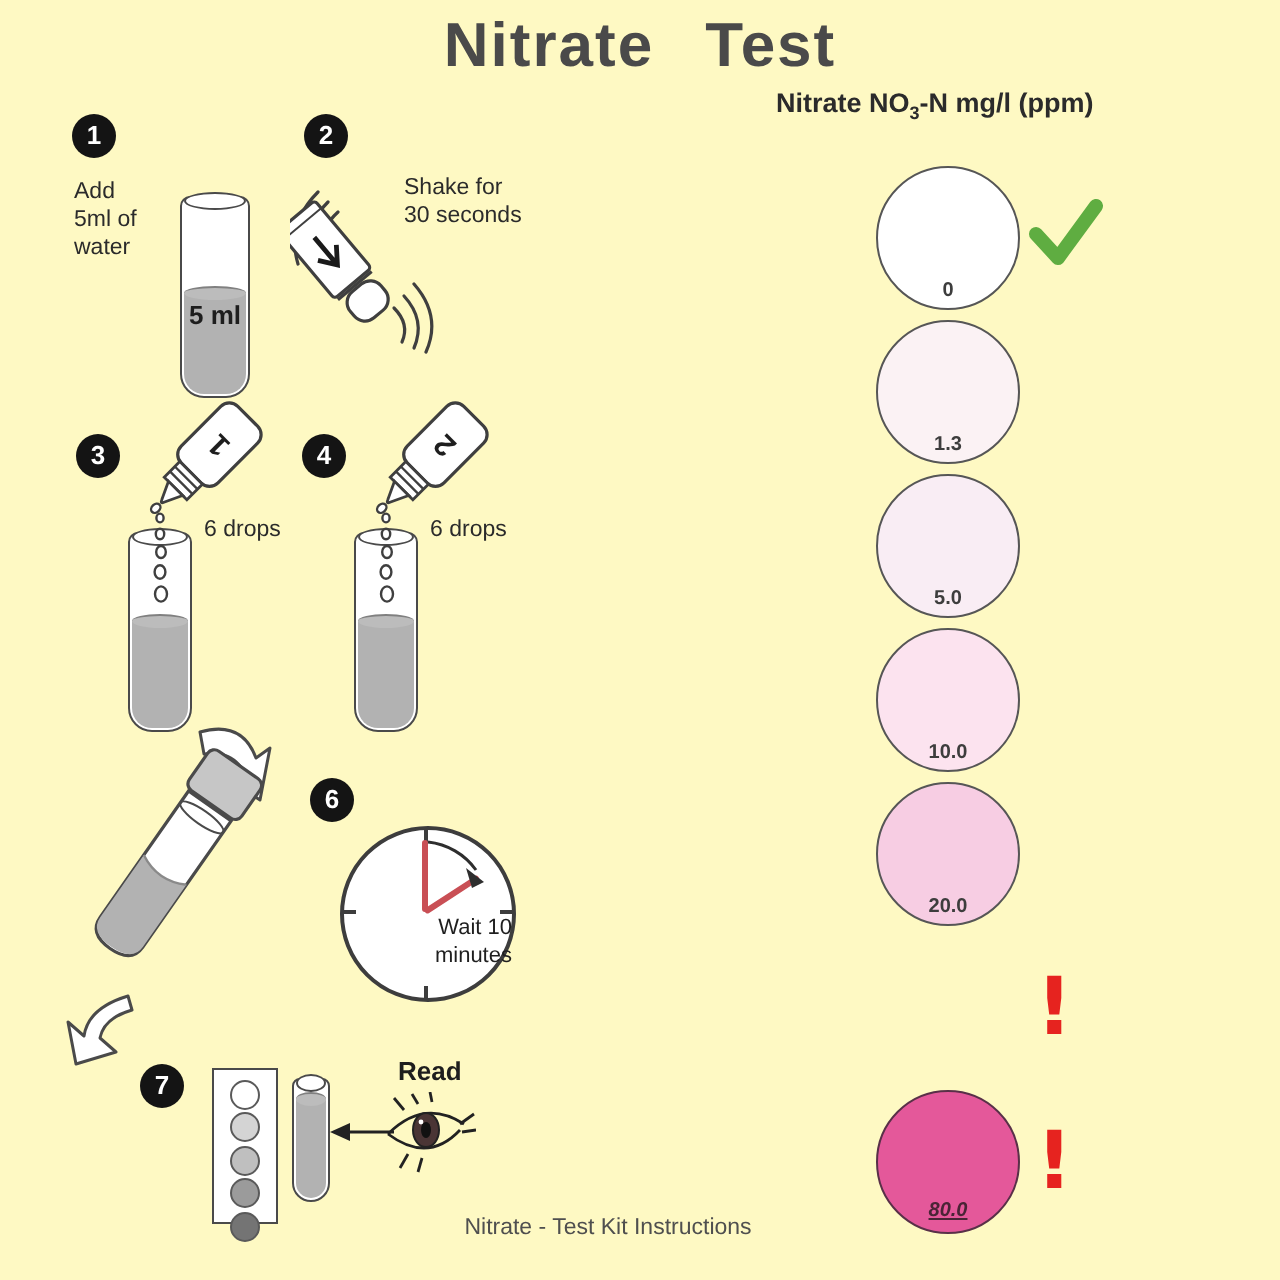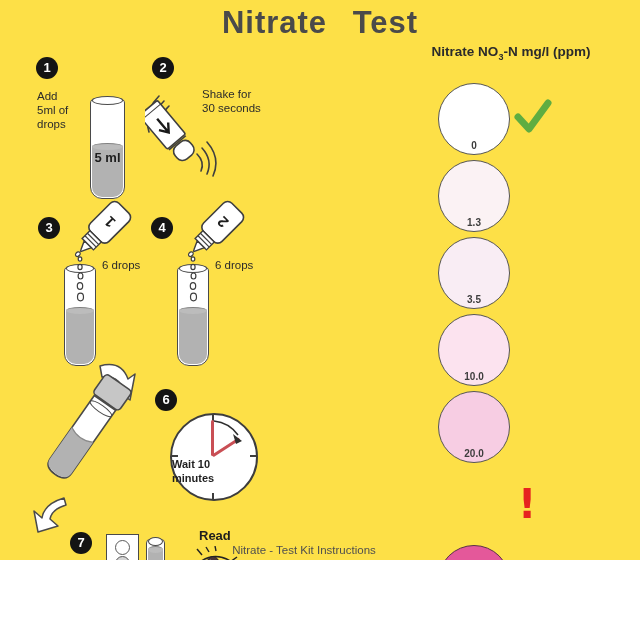--- a/index.html
+++ b/index.html
@@ -1,29 +1,29 @@
 <!DOCTYPE html>
 <html><head>
 <meta charset="utf-8">
 <style>
   html,body { margin:0; padding:0; background:#fff; }
   #stage {
-    position:relative; width:640px; height:560px; background:#fde047;
+    position:relative; width:640px; height:640px; background:#fef9c3;
     font-family:"Liberation Sans", sans-serif; color:#2e2e2e; overflow:hidden;
   }
   .abs { position:absolute; }
 
   
   #title {
     left:0; right:0; top:5px; text-align:center;
     font-size:31px; font-weight:bold; color:#4a4a4a;
     letter-spacing:1px; word-spacing:16px;
   }
   #footer {
-    left:0; width:608px; bottom:4px; text-align:center;
+    left:0; width:608px; bottom:20px; text-align:center;
     font-size:11.5px; color:#4f4f4f;
   }
 
   
   .badge {
     width:22px; height:22px; border-radius:50%; background:#141414;
     color:#fff; text-align:center; line-height:22px;
     font-size:13px; font-weight:bold;
   }
 
@@ -51,36 +51,36 @@
     font-size:13px; font-weight:bold; color:#1e1e1e;
   }
 
   
   #clock {
     left:170px; top:413px; width:84px; height:84px;
     border:2px solid #3d3d3d; border-radius:50%; background:#fff;
   }
   .tick { position:absolute; background:#3d3d3d; }
   .hand { position:absolute; background:#c94f55; width:3px; transform-origin:50% 100%; border-radius:2px; }
-  #clock-text { position:absolute; left:0; right:0; top:42px; text-align:left;
-    font-size:11px; font-weight:700; color:#1f1f1f; line-height:14px; }
+  #clock-text { position:absolute; left:0; right:0; top:42px; text-align:right;
+    font-size:11px; font-weight:400; color:#1f1f1f; line-height:14px; }
 
   
   #color-card {
     left:106px; top:534px; width:31px; height:76px;
     border:1.5px solid #4a4a4a; background:#fff; text-align:center;
   }
   .card-dot {
     width:13px; height:13px; border-radius:50%; border:1px solid #5a5a5a;
     margin:1.6px auto 0 auto;
   }
 
   
   #scale-header {
-    left:388px; width:246px; top:44px; text-align:center;
+    left:388px; width:246px; top:44px; 
     font-size:13.5px; font-weight:600; color:#2b2b2b;
   }
   #scale-header sub { font-size:9px; }
   .level {
     left:438px; width:72px; height:72px; border-radius:50%;
     border:1.6px solid #565656; box-sizing:border-box;
   }
   .level-label {
     position:absolute; left:0; right:0; bottom:3px; text-align:center;
     font-size:10px; color:#3d3d3d; font-weight:600;
@@ -95,21 +95,21 @@
 <body>
 
 <div id="stage">
 
   <div id="title" class="abs">Nitrate Test</div>
 
   <div class="abs badge" style="left:36px; top:57px;">1</div>
   <div class="abs steptext" style="left:37px; top:89px;">
     <div>Add</div>
     <div>5ml of</div>
-    <div>drops</div>
+    <div>water</div>
   </div>
   <div class="abs tube" style="left:90px; top:98px; width:33px; height:99px;">
     <div class="tube-liq" style="height:52%;">
       <div class="tube-liq-top"></div>
     </div>
     <div class="tube-open"></div>
     <div class="tube-label" style="top:52%;">5 ml</div>
   </div>
 
   <div class="abs badge" style="left:152px; top:57px;">2</div>
@@ -258,21 +258,21 @@
     <span>Nitrate NO</span><sub>3</sub><span>-N mg/l (ppm)</span>
   </div>
 
   <div class="abs level" style="top: 83px; background: rgb(255, 255, 255);">
     <div class="level-label">0</div>
   </div>
   <div class="abs level" style="top: 160px; background: rgb(251, 242, 244);">
     <div class="level-label">1.3</div>
   </div>
   <div class="abs level" style="top: 237px; background: rgb(249, 237, 244);">
-    <div class="level-label">3.5</div>
+    <div class="level-label">5.0</div>
   </div>
   <div class="abs level" style="top: 314px; background: rgb(252, 227, 239);">
     <div class="level-label">10.0</div>
   </div>
   <div class="abs level" style="top: 391px; background: rgb(247, 205, 227); text-decoration: underline;">
     <div class="level-label">20.0</div>
   </div>
   <div class="abs level" style="top: 545px; border-color: rgb(89, 48, 72); background: rgb(228, 88, 154);">
     <div class="level-label it" style="color:#4a2436;text-decoration:underline;">80.0</div>
   </div>

